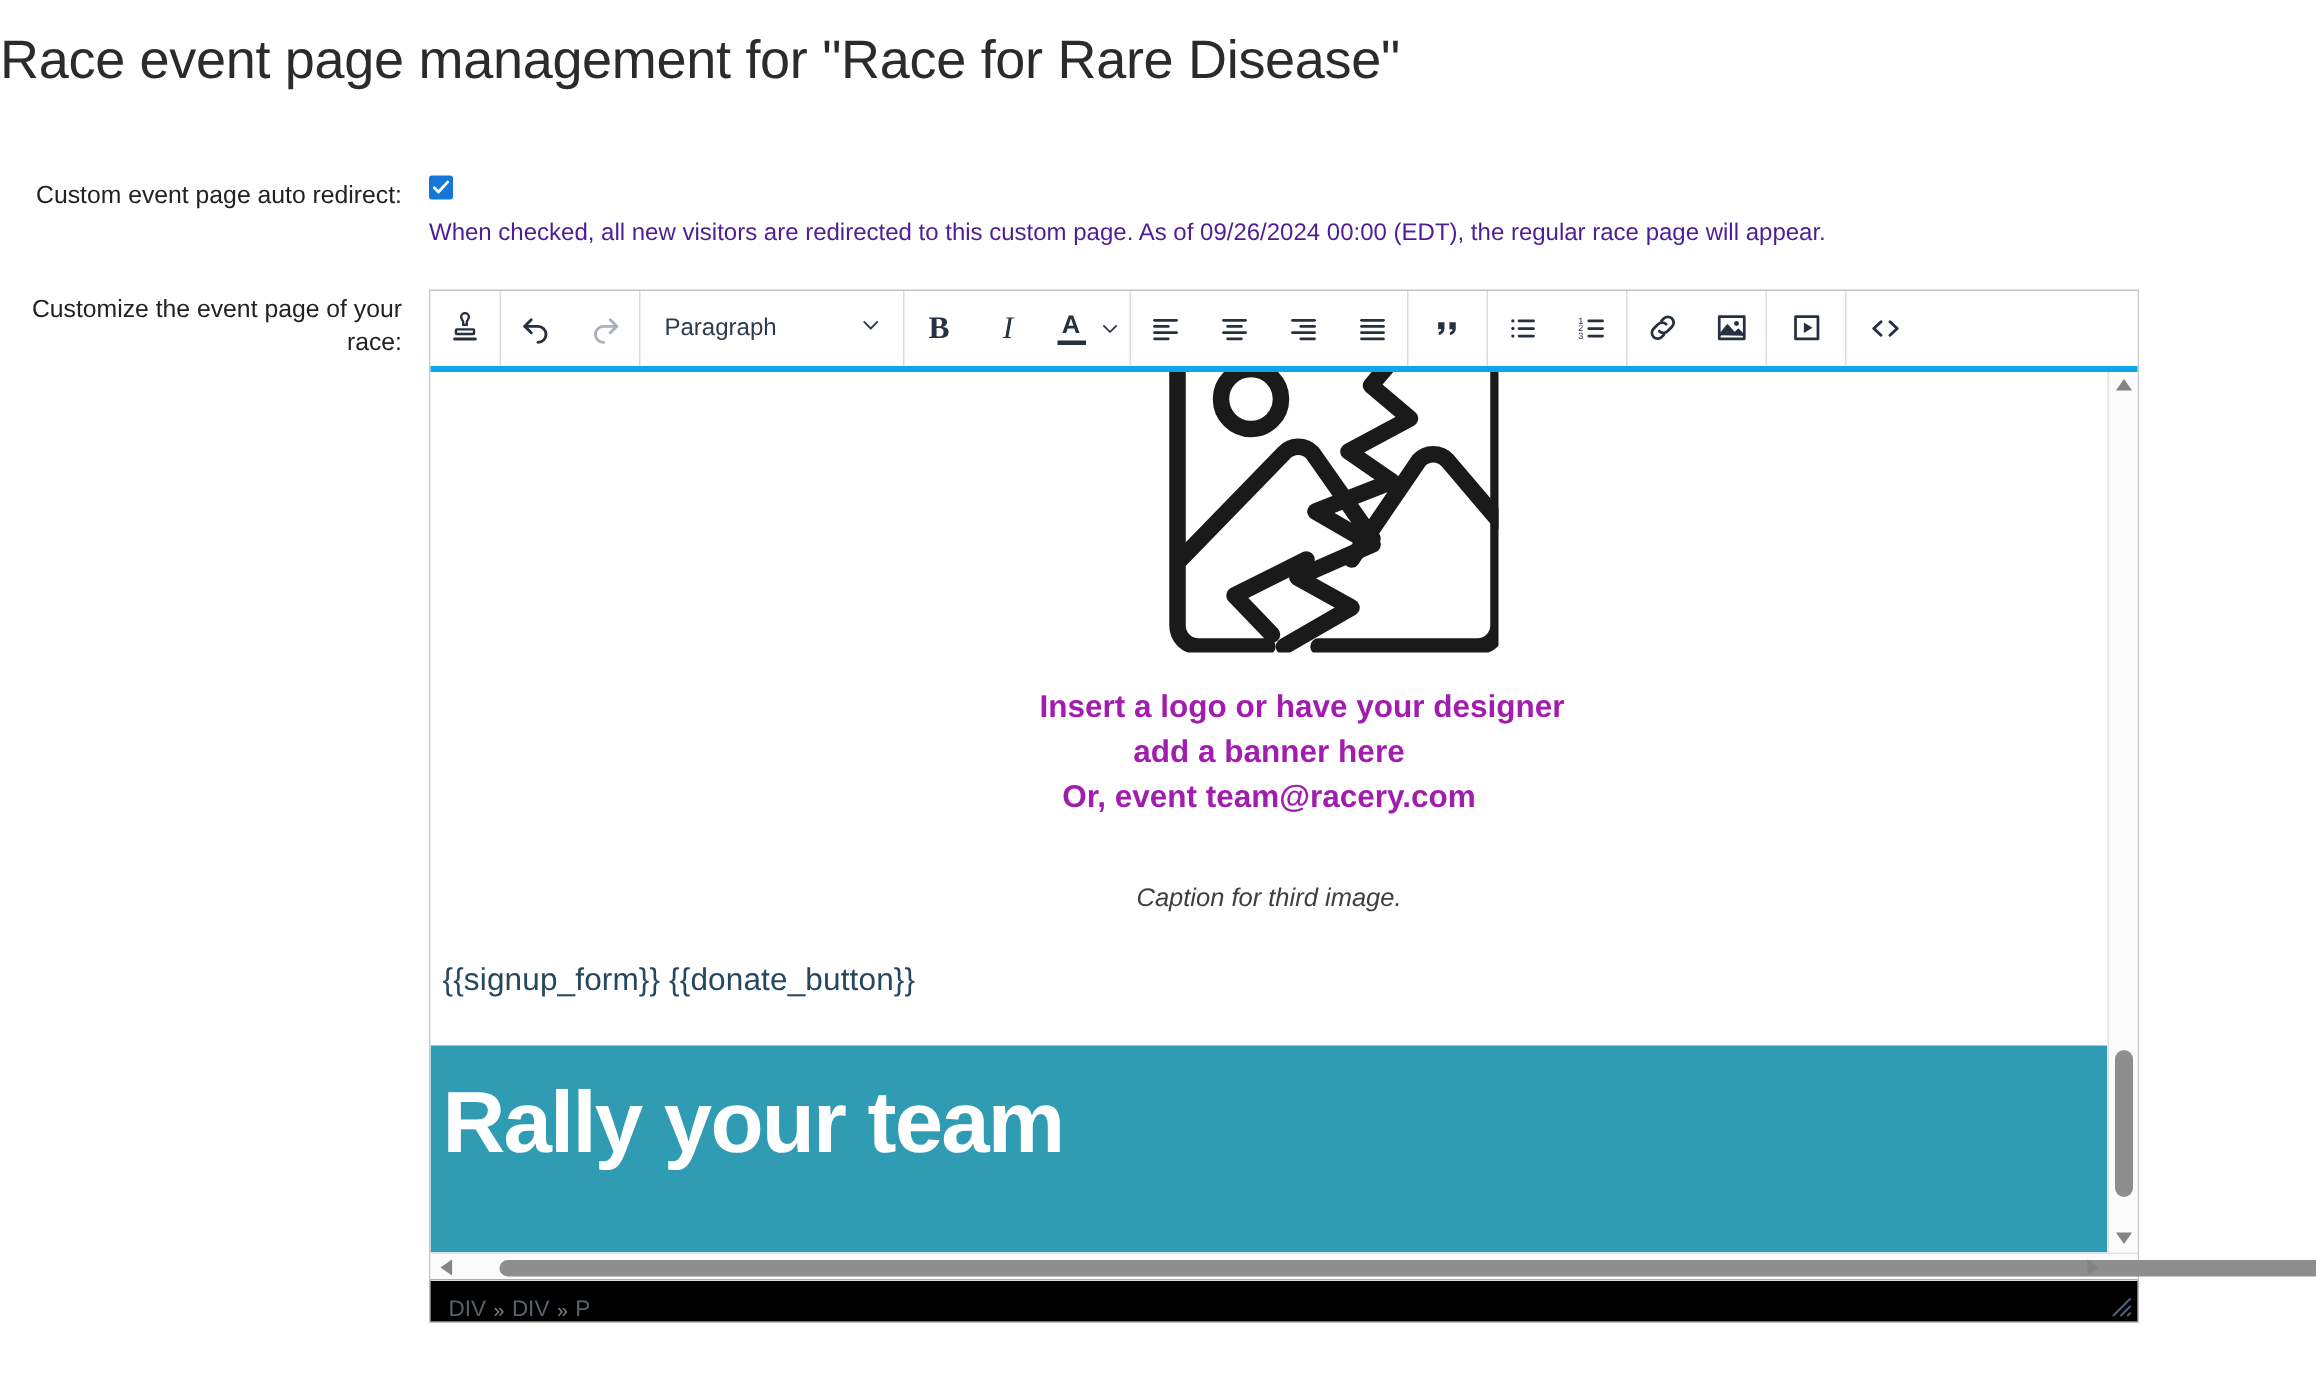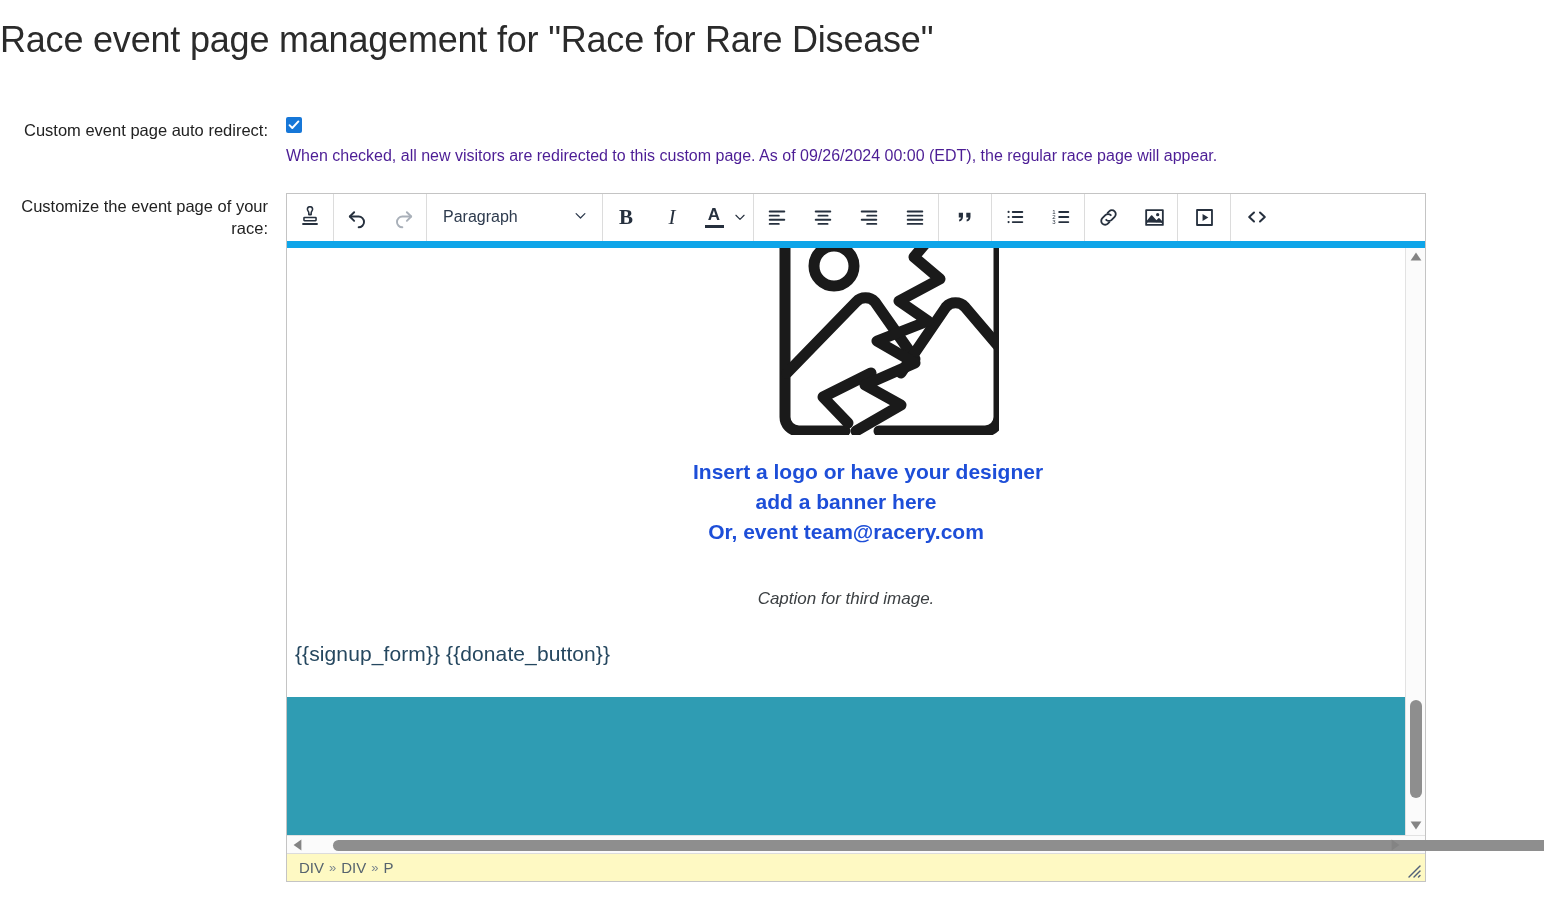--- a/index.html
+++ b/index.html
@@ -74,21 +74,21 @@
     width: 1140px;
     border: 1px solid #c4c4c4;
     background: #fff;
     position: relative;
   }
 
   .toolbar {
     display: flex;
     align-items: stretch;
     height: 54px;
-    border-bottom: 7px solid #0ea5e9;
+    border-bottom: 4px solid #0ea5e9;
     background: #fff;
   }
   .tb-group {
     display: flex;
     align-items: center;
     border-right: 1px solid #dcdcdc;
     height: 100%;
   }
   .tb-group:last-child { border-right: none; }
   .tb-btn {
@@ -137,21 +137,21 @@
     position: relative;
     padding-top: 0;
     text-align: center;
   }
   .img-ph svg { display: block; margin: -3px auto 0 auto; }
 
   .ph-caption-bold {
     font-weight: bold;
     font-size: 21px;
     line-height: 1.43;
-    color: #1d4ed8;
+    color: #a21caf;
     text-align: center;
     margin-top: 22px;
     white-space: nowrap;
   }
   .ph-caption-sub {
     font-size: 17px;
     color: #3c4043;
     text-align: center;
     margin-top: 42px;
     font-style: italic;
@@ -241,23 +241,23 @@
     height: 11px; width: 1246px;
     background: #8e8e8e;
     border-radius: 6px;
     cursor: pointer;
   }
 
   
   .statusbar {
     height: 28px;
     border-top: 1px solid #dcdcdc;
-    background: #fef9c3;
+    background: #000000;
     display: flex;
-    align-items: center;
+    align-items: flex-end;
     padding-left: 12px;
     position: relative;
   }
   .path-item {
     font-size: 15px;
     color: #56636e;
     cursor: pointer;
   }
   .path-sep {
     font-size: 13px;
@@ -475,20 +475,21 @@
                   <path d="M243 -14 L221 12 L247 34 L206 56 L235 76 L184 96 L222 118 L172 140 L208 160 L163 186"></path>
                 </g>
               </svg>
               <div class="ph-caption-bold"><span>Insert a logo or have your designer</span><br><span>add a banner here</span><br><span>Or, event team@racery.com</span></div>
               <div class="ph-caption-sub">Caption for third image.</div>
             </div>
 
             <div class="tokens-line">{{signup_form}} {{donate_button}}</div>
 
             <div class="teal-banner">
+              <div class="banner-h1">Rally your team</div>
             </div>
 
           </div>
 
           <div class="vscroll">
             <div class="vs-arrow">
               <svg width="12" height="9" viewBox="0 0 12 9">
                   <polygon points="6,0.6 11.4,8.4 0.6,8.4" fill="#848484"></polygon>
                 </svg>
             </div>

